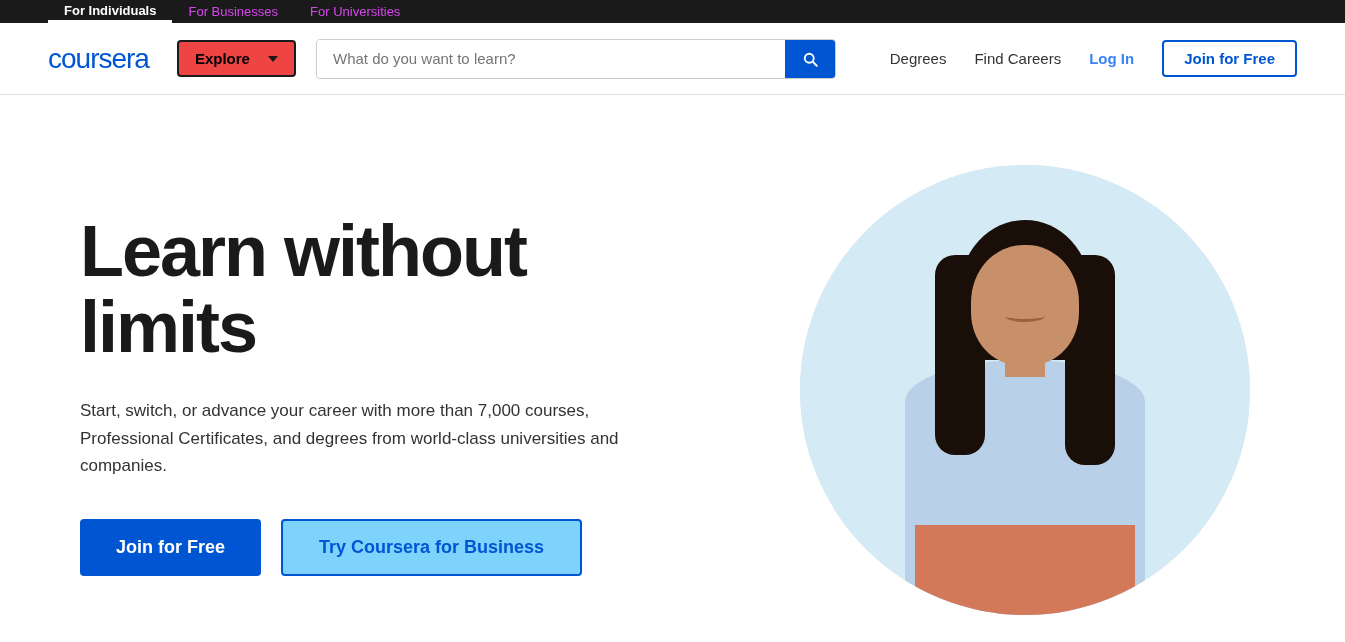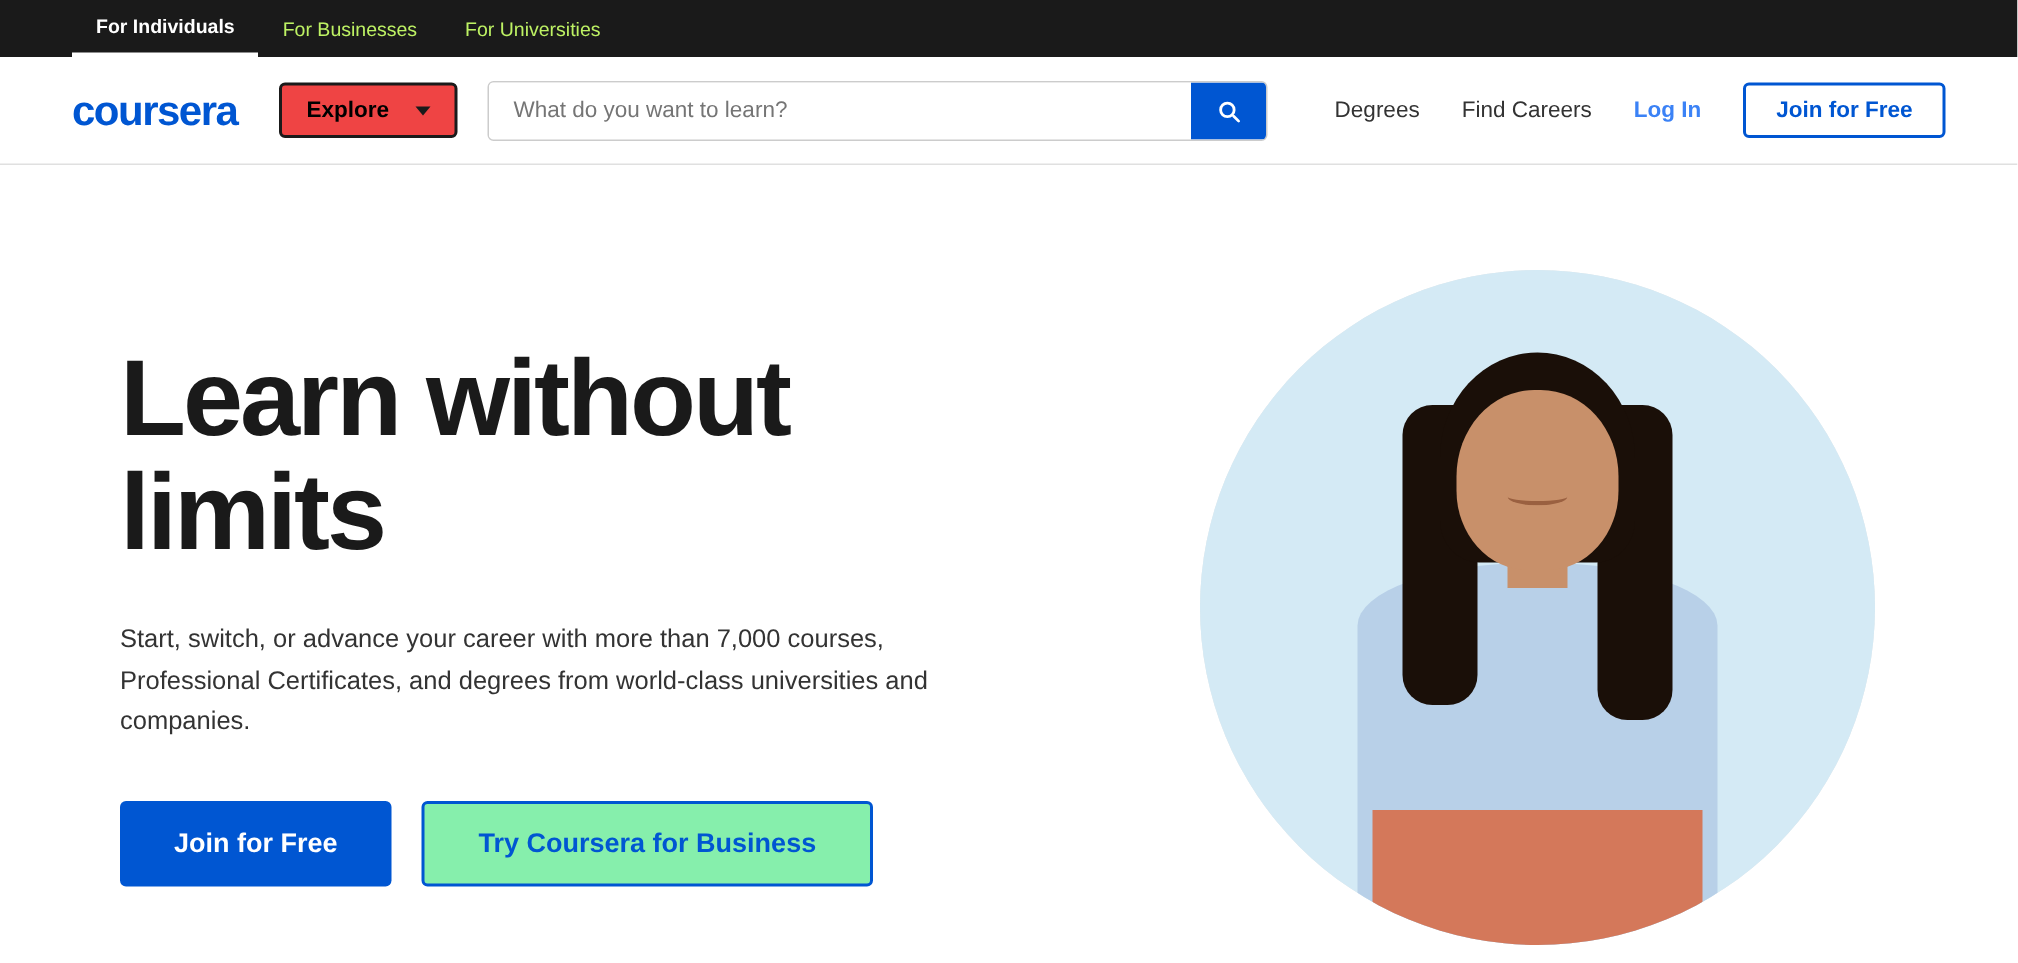--- a/index.html
+++ b/index.html
@@ -4,25 +4,25 @@
   <style>
     * { margin: 0; padding: 0; box-sizing: border-box; }
     body { font-family: 'Source Sans Pro', Arial, sans-serif; width: 1345px; overflow-x: hidden; }
 
     
     .top-bar {
       background: #1a1a1a;
       display: flex;
       align-items: center;
       padding: 0 48px;
-      height: 38px;
+      height: 23px;
       gap: 0;
     }
     .top-bar-item {
-      color: #bef264;
+      color: #d946ef;
       font-size: 13px;
       padding: 0 16px;
       height: 100%;
       display: flex;
       align-items: center;
       cursor: pointer;
       position: relative;
     }
     .top-bar-item.active {
       color: #fff;
@@ -35,21 +35,21 @@
       background: #fff;
       display: flex;
       align-items: center;
       padding: 0 48px;
       height: 72px;
       border-bottom: 1px solid #e0e0e0;
       gap: 20px;
     }
     .logo {
       font-size: 28px;
-      font-weight: 700;
+      font-weight: 400;
       color: #0056d2;
       letter-spacing: -1px;
       margin-right: 8px;
       cursor: pointer;
       white-space: nowrap;
     }
     .explore-btn {
       display: flex;
       align-items: center;
       gap: 18px;
@@ -172,21 +172,21 @@
       color: #fff;
       border: none;
       border-radius: 4px;
       padding: 18px 36px;
       font-size: 18px;
       font-weight: 700;
       cursor: pointer;
       white-space: nowrap;
     }
     .btn-secondary {
-      background: #86efac;
+      background: #7dd3fc;
       color: #0056d2;
       border: 2px solid #0056d2;
       border-radius: 4px;
       padding: 16px 36px;
       font-size: 18px;
       font-weight: 600;
       cursor: pointer;
       white-space: nowrap;
       text-align: center;
     }

